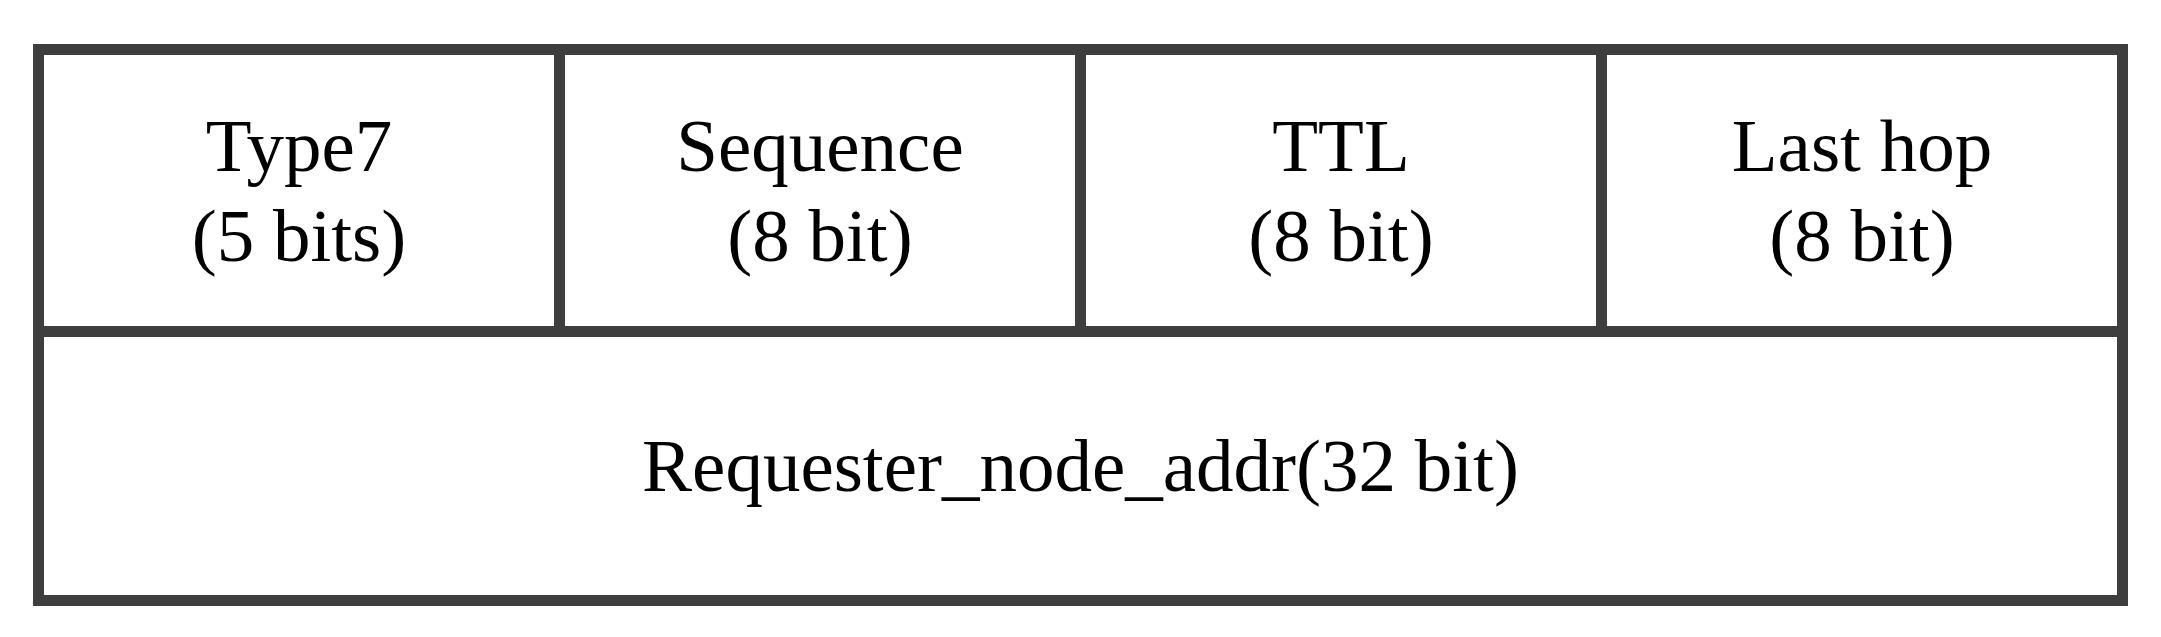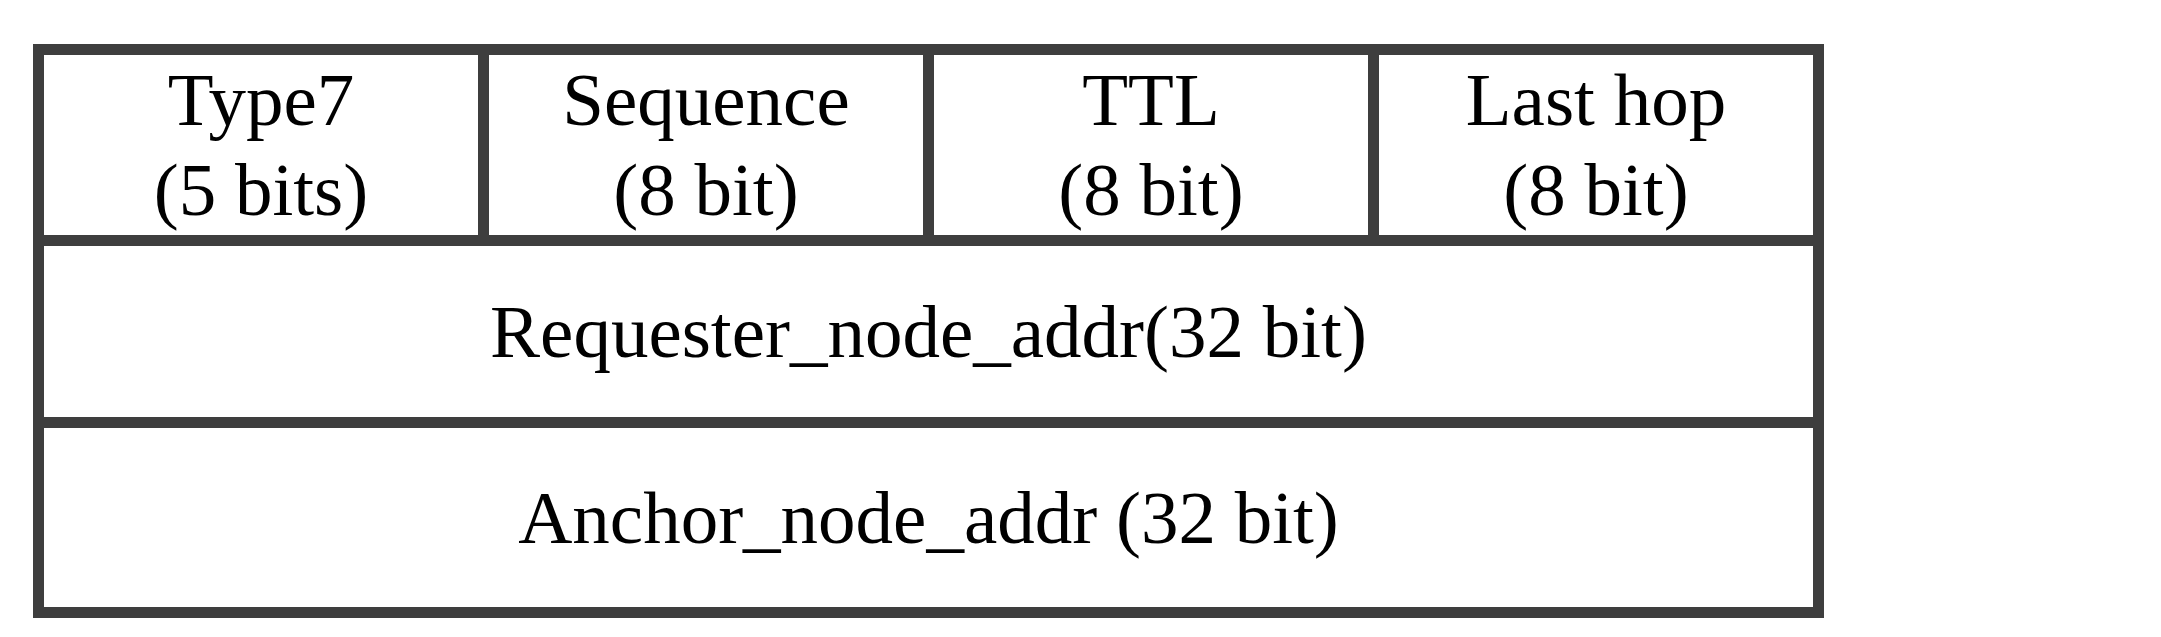--- a/index.html
+++ b/index.html
@@ -15,21 +15,21 @@
     color: #000000;
   }
   .diagram-wrap {
     position: absolute;
     left: 33px;
     top: 44px;
   }
   table.packet-table {
     border-collapse: collapse;
     table-layout: fixed;
-    width: 1791px;
+    width: 2095px;
     height: 562px;
     background: #ffffff;
   }
   table.packet-table td {
     border: 11px solid #3e3e3e;
     text-align: center;
     vertical-align: middle;
     padding: 0;
     font-size: 75px;
     line-height: 1.2;
@@ -72,20 +72,15 @@
       <td>
         <span class="field-name">Last hop</span>
         <span class="field-size">(8 bit)</span>
       </td>
     </tr>
     <tr class="addr-row-1">
       <td colspan="4">
         <span class="field-label">Requester_node_addr(32 bit)</span>
       </td>
     </tr>
-    <tr class="addr-row-2">
-      <td colspan="4">
-        <span class="field-label">Anchor_node_addr (32 bit)</span>
-      </td>
-    </tr>
   </tbody>
     </table>
 </div>
 
 </body></html>

